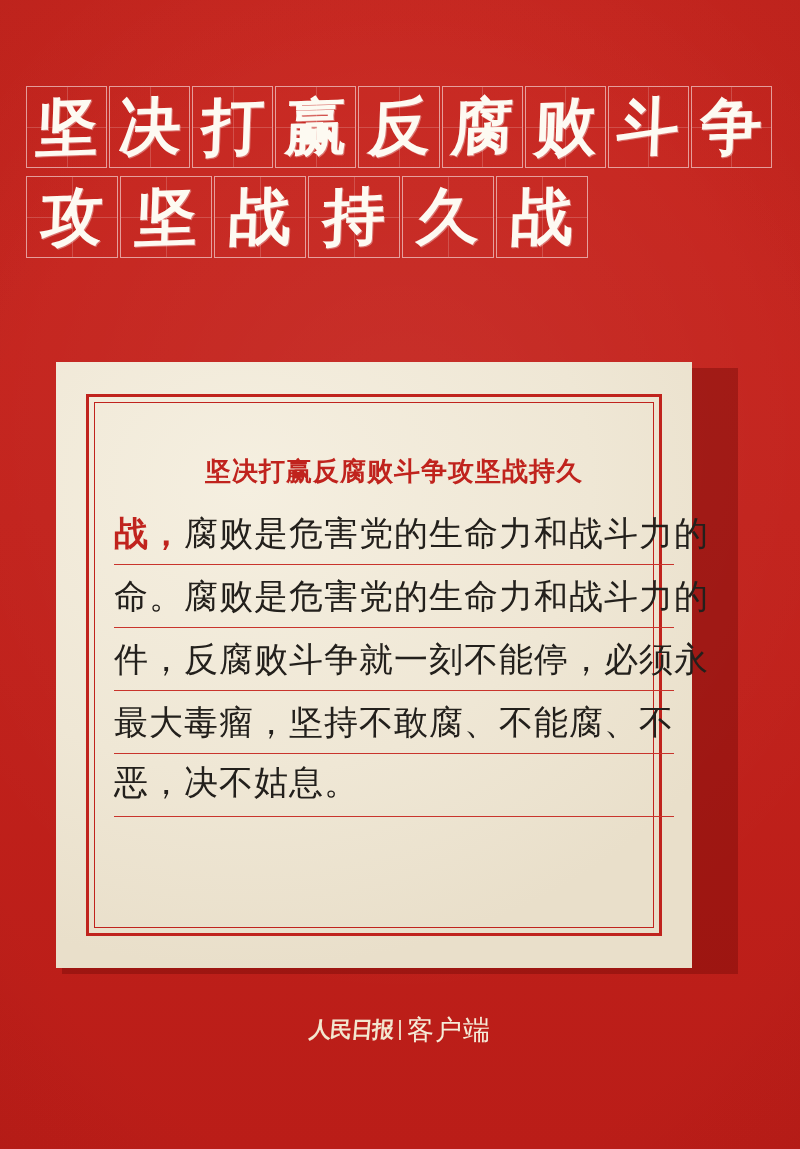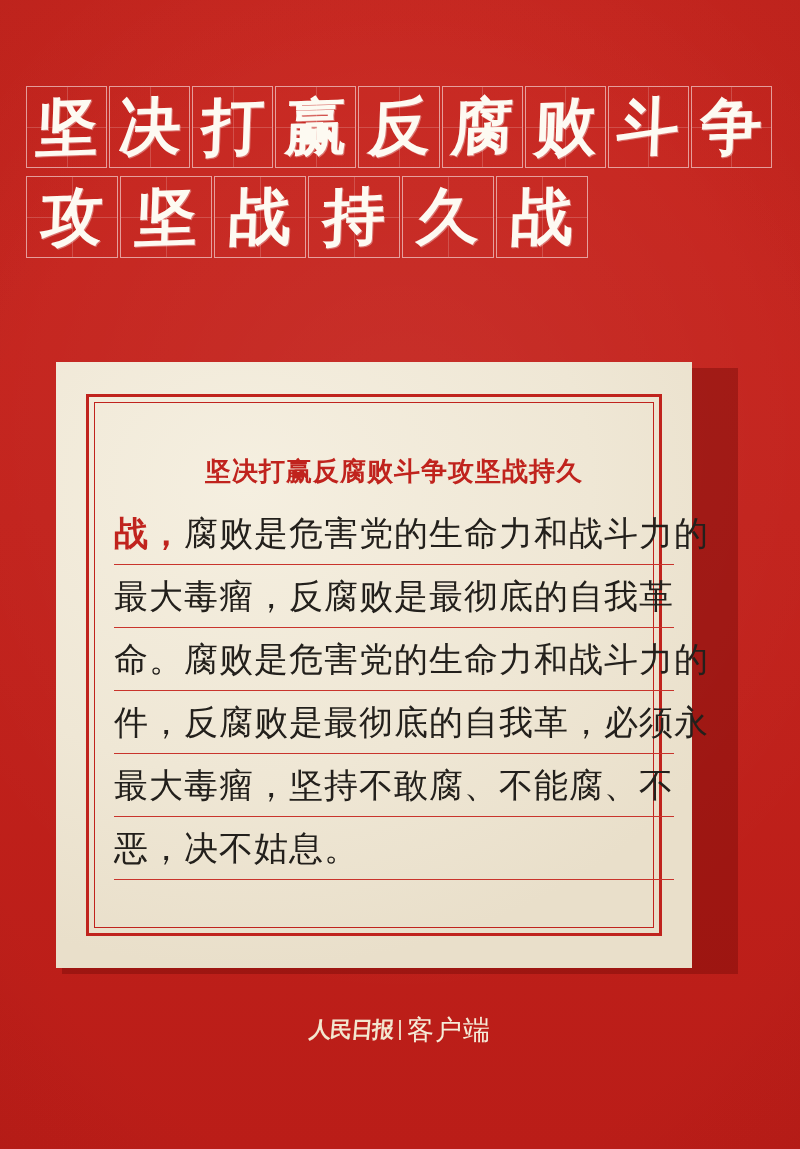--- a/index.html
+++ b/index.html
@@ -137,20 +137,21 @@
     color: #c0231d;
     font-size: 26px;
     border-bottom: none;
   }
   .t-line.second .lead {
     color: #c0231d;
     font-weight: 700;
   }
   .t-line.last {
     border-bottom: 1px solid #c9342c;
+    font-family: Liberation Mono, monospace;
   }
 
   
   .footer {
     position: absolute;
     left: 0;
     right: 0;
     top: 1012px;
     display: flex;
     align-items: center;
@@ -235,23 +236,22 @@
     </div>
   </div>
 
   <div class="card-shadow"></div>
   <div class="card">
     <div class="card-inner"></div>
 
     <div class="text-area">
       <div class="t-line first">坚决打赢反腐败斗争攻坚战持久</div>
       <div class="t-line second"><span class="lead">战，</span><span>腐败是危害党的生命力和战斗力的</span></div>
-      <div class="t-line">最大毒瘤，反腐败是最彻底的自我革</div>
       <div class="t-line">命。腐败是危害党的生命力和战斗力的</div>
-      <div class="t-line">件，反腐败是最彻底的自我革，必须永</div>
+      <div class="t-line">件，反腐败斗争就一刻不能停，必须永</div>
       <div class="t-line">最大毒瘤，坚持不敢腐、不能腐、不</div>
       <div class="t-line last">恶，决不姑息。</div>
     </div>
   </div>
 
   <div class="footer">
     <span class="logo-mark">人民日报</span>
     <span class="logo-divider"></span>
     <span class="logo-text">客户端</span>
   </div>

